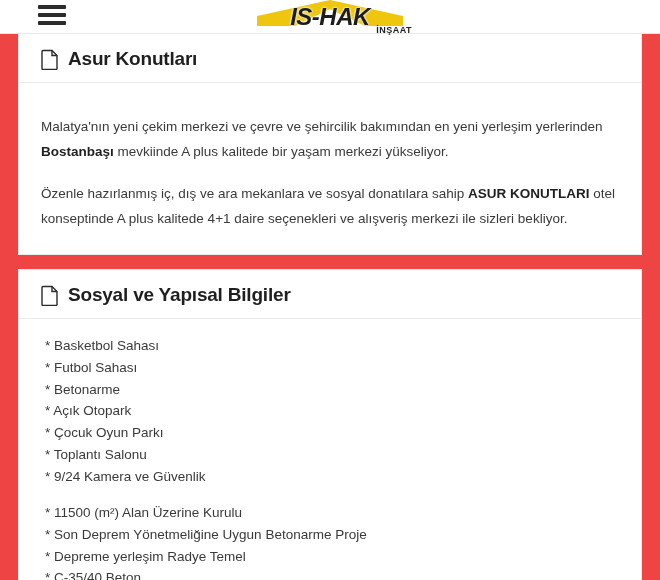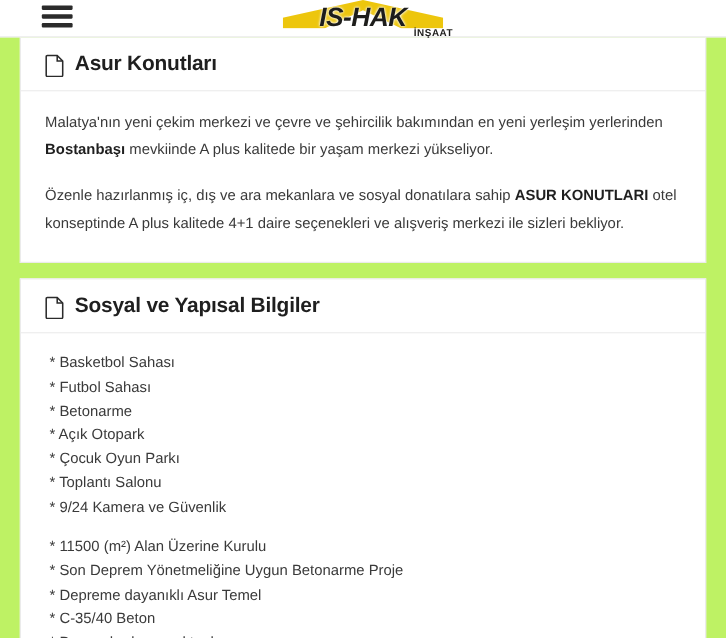--- a/index.html
+++ b/index.html
@@ -10,21 +10,21 @@
     height: 580px;
     overflow: hidden;
     background: #ffffff;
     font-family: "Liberation Sans", sans-serif;
   }
 
   #page {
     position: relative;
     width: 660px;
     height: 580px;
-    background: #bef264;
+    background: #ef4444;
     overflow: hidden;
   }
 
   
   .site-header {
     position: relative;
     height: 34px;
     background: #ffffff;
     border-bottom: 1px solid #e8e8e8;
   }
@@ -124,21 +124,21 @@
     position: relative;
     display: block;
   }
 
   .card-body {
     padding: 16px 22px 22px 22px;
     font-size: 13.5px;
     line-height: 1.85;
     color: #3a3a3a;
   }
-  .card-body p { margin: 0 0 17px 0; }
+  .card-body p { margin: 16px 0 17px 0; }
   .card-body p:last-child { margin-bottom: 0; }
   .card-body b { font-weight: bold; color: #1f1f1f; }
 
   .feature-list {
     padding: 16px 22px 10px 26px;
     font-size: 13.5px;
     line-height: 1.62;
     color: #3a3a3a;
   }
   .feature-list .row { white-space: nowrap; }
@@ -192,20 +192,20 @@
       <div class="row">* Basketbol Sahası</div>
       <div class="row">* Futbol Sahası</div>
       <div class="row">* Betonarme</div>
       <div class="row">* Açık Otopark</div>
       <div class="row">* Çocuk Oyun Parkı</div>
       <div class="row">* Toplantı Salonu</div>
       <div class="row">* 9/24 Kamera ve Güvenlik</div>
       <div class="gap"></div>
       <div class="row">* 11500 (m²) Alan Üzerine Kurulu</div>
       <div class="row">* Son Deprem Yönetmeliğine Uygun Betonarme Proje</div>
-      <div class="row">* Depreme dayanıklı Asur Temel</div>
+      <div class="row">* Depreme yerleşim Radye Temel</div>
       <div class="row">* C-35/40 Beton</div>
       <div class="row">* Dış cephede ısı yalıtımlı</div>
 
     </div>
   </div>
 
 </div>
 
 </body></html>

